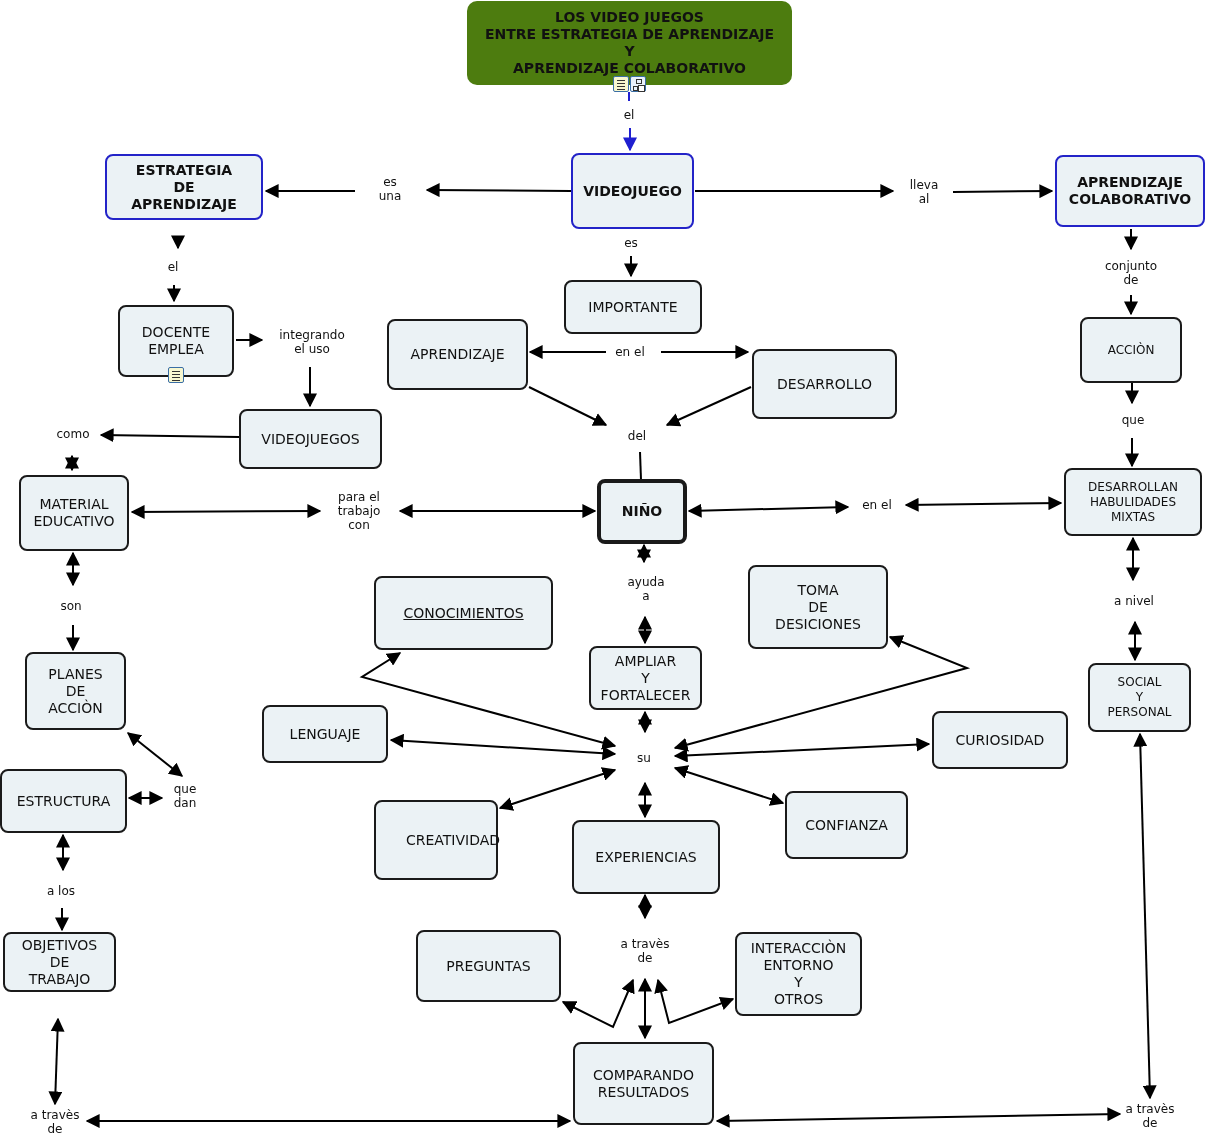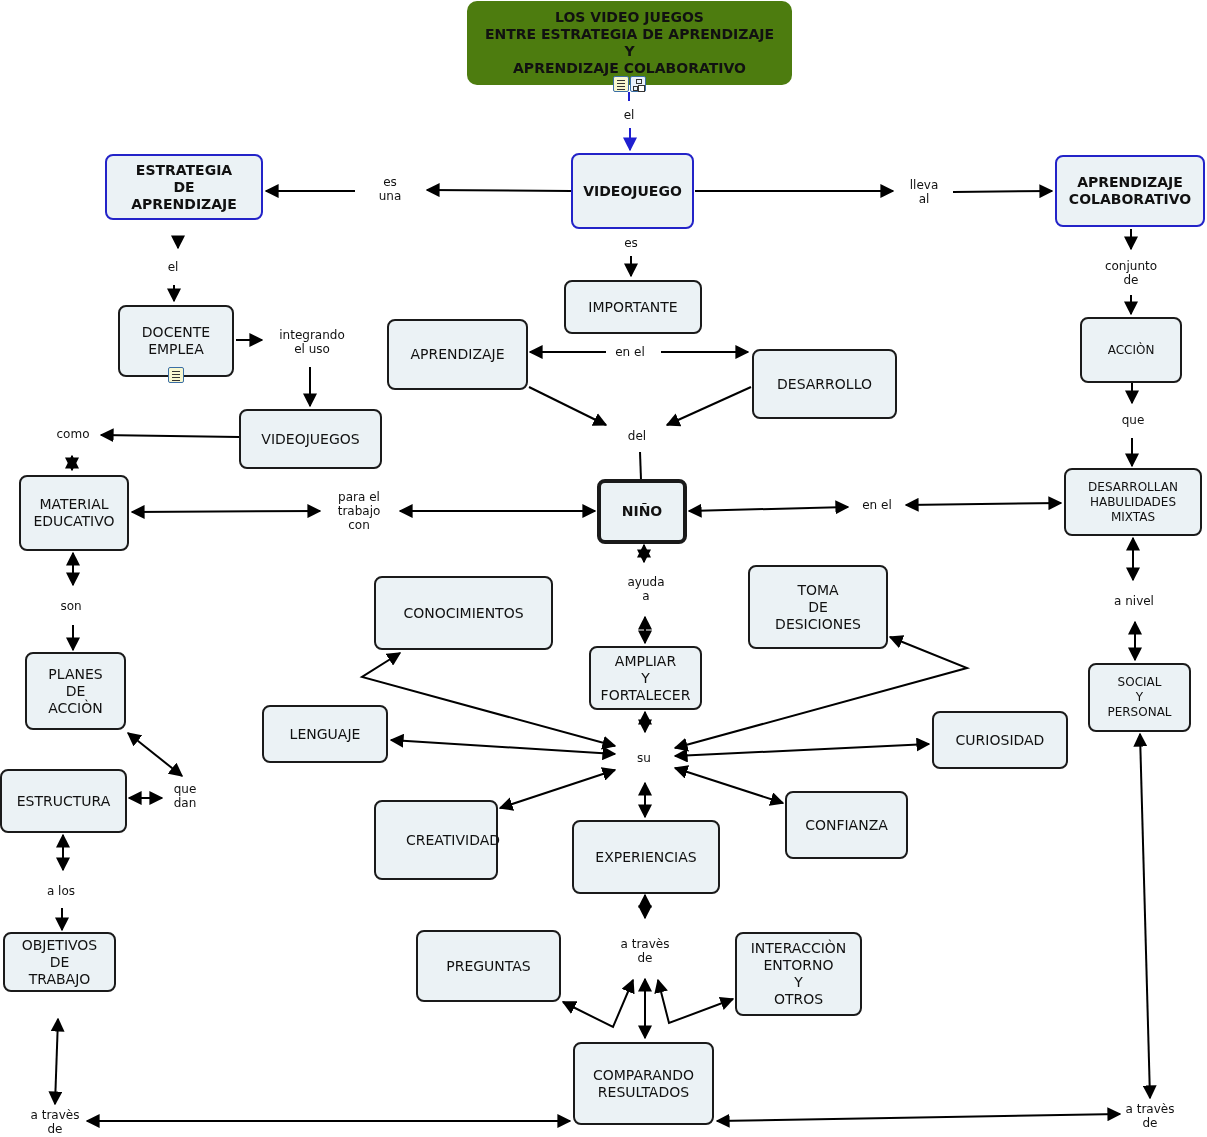--- a/index.html
+++ b/index.html
@@ -155,21 +155,21 @@
 PERSONAL</div>
 
 <div class="node" style="left:25px;top:652px;width:101px;height:78px;">PLANES
 DE
 ACCIÒN</div>
 <div class="node" style="left:0px;top:769px;width:127px;height:64px;">ESTRUCTURA</div>
 <div class="node" style="left:3px;top:932px;width:113px;height:60px;">OBJETIVOS
 DE
 TRABAJO</div>
 
-<div class="node" style="left:374px;top:576px;width:179px;height:74px;">CONOCIMIENTOS</div>
+<div class="node" style="left:374px;top:576px;width:179px;height:74px;text-decoration:underline;">CONOCIMIENTOS</div>
 <div class="node" style="left:589px;top:646px;width:113px;height:64px;">AMPLIAR
 Y
 FORTALECER</div>
 <div class="node" style="left:748px;top:565px;width:140px;height:84px;">TOMA
 DE
 DESICIONES</div>
 <div class="node" style="left:262px;top:705px;width:126px;height:58px;">LENGUAJE</div>
 <div class="node" style="left:932px;top:711px;width:136px;height:58px;">CURIOSIDAD</div>
 <div class="node" style="left:374px;top:800px;width:124px;height:80px;padding-left:34px;">CREATIVIDAD</div>
 <div class="node" style="left:785px;top:791px;width:123px;height:68px;">CONFIANZA</div>

